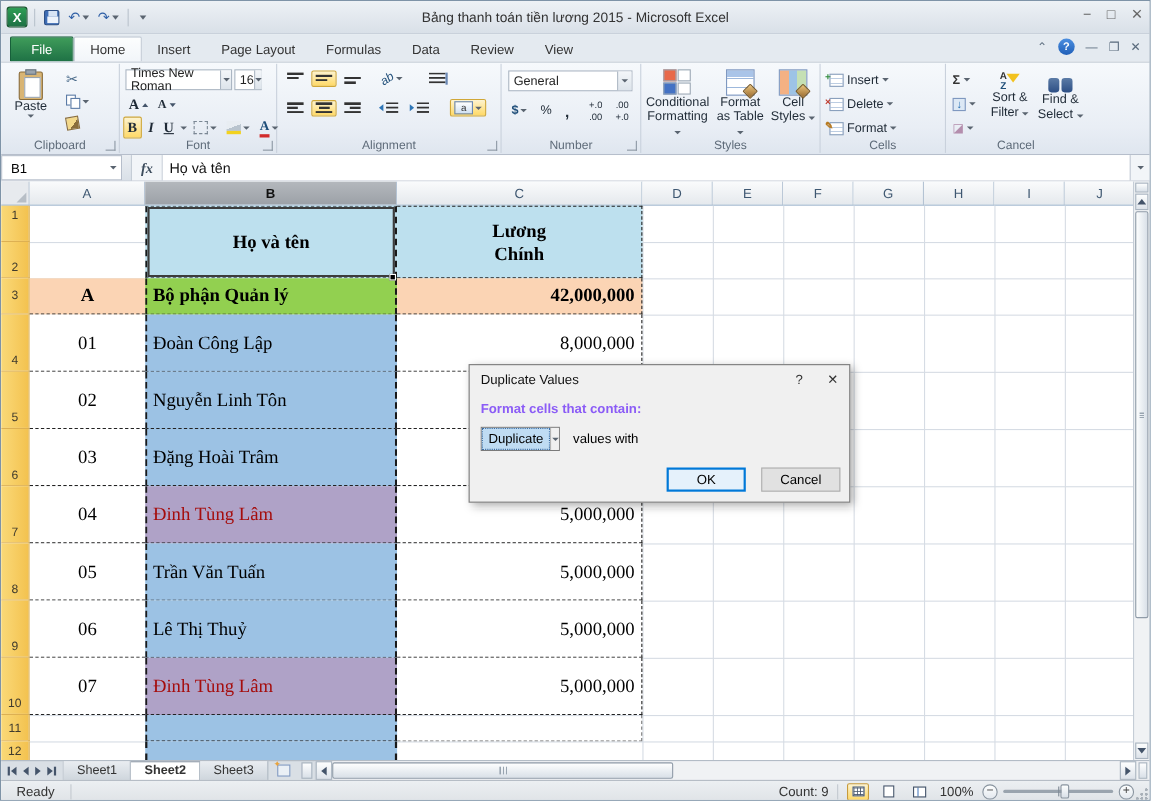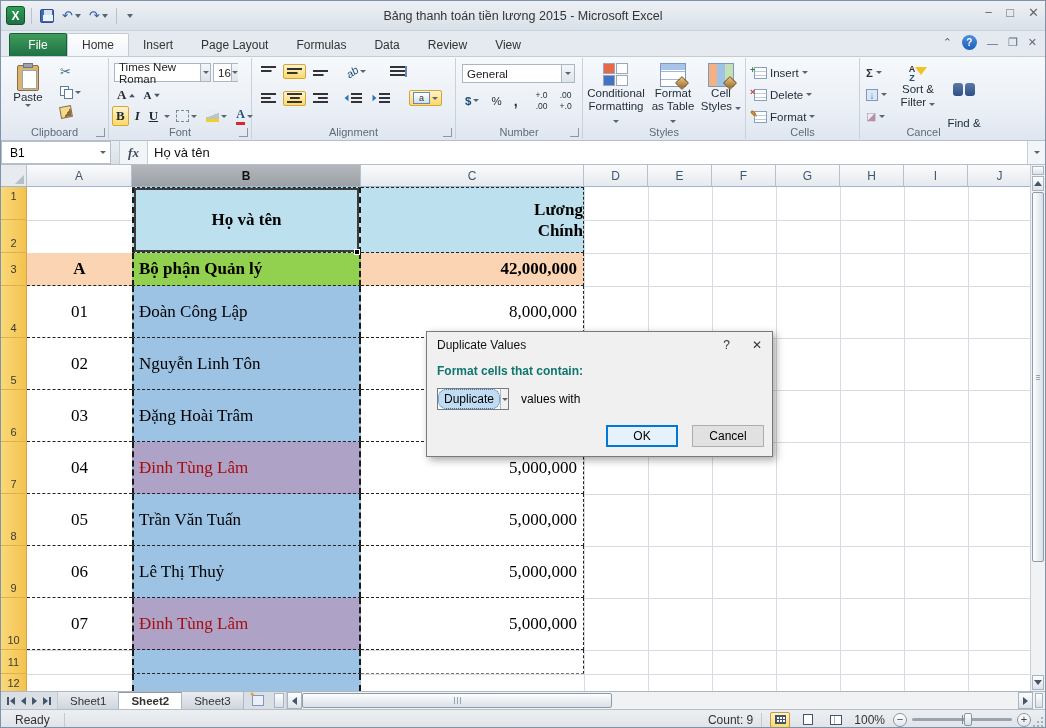--- a/index.html
+++ b/index.html
@@ -149,24 +149,24 @@
                 radial-gradient(circle at 6px 10px,#A8B0B8 1.2px,transparent 1.5px),
                 radial-gradient(circle at 10px 10px,#A8B0B8 1.2px,transparent 1.5px),
                 radial-gradient(circle at 6px 6px,#A8B0B8 1.2px,transparent 1.5px),
                 radial-gradient(circle at 10px 6px,#A8B0B8 1.2px,transparent 1.5px),
                 radial-gradient(circle at 10px 2px,#A8B0B8 1.2px,transparent 1.5px); }
 
   
   #dialog { position:absolute; left:425px; top:330px; width:347px; height:126px; background:#F0F0F0; border:1px solid #7a7a7a; box-shadow:3px 3px 8px rgba(0,0,0,.35); z-index:20; font-size:12px; }
   #dlg-title { height:26px; display:flex; align-items:center; padding:0 10px; color:#111; }
   #dlg-title .dlg-btns { margin-left:auto; display:flex; gap:22px; color:#333; font-size:12px; }
-  #dlg-prompt { font-weight:bold; padding:6px 10px 0 10px; color:#0f766e; }
+  #dlg-prompt { font-weight:bold; padding:6px 10px 0 10px; color:#8b5cf6; }
   #dlg-controls { position:absolute; left:10px; top:56px; right:8px; display:flex; align-items:center; }
   .dcombo { height:22px; border:1px solid #7A7A7A; background:#fff; display:flex; align-items:stretch; }
-  .dcombo .txt { display:flex; align-items:center; padding:0 5px;border-radius:8px; }
+  .dcombo .txt { display:flex; align-items:center; padding:0 5px; }
   .dcombo .da { width:17px; background:#F0F0F0; border-left:1px solid #B5B5B5; display:flex; align-items:center; justify-content:center; }
   #combo1 { width:72px; }
   #combo1 .txt { background:#BFDCF3; flex:1; border:1px dotted #3c6ea5; }
   #combo2 { width:187px; margin-left:10px; }
   #vw { padding:0 8px 0 12px; }
   #dlg-buttons { position:absolute; right:8px; bottom:9px; display:flex; gap:14px; }
   .dbtn { width:72px; height:22px; display:flex; align-items:center; justify-content:center; background:#E1E1E1; border:1px solid #ADADAD; }
   .dbtn.focus { background:#E5F1FB; border:2px solid #0078D7; }
 
   
@@ -452,21 +452,21 @@
       </div>
       <div class="big-btn" style="position:absolute;left:36px;top:4px;width:44px;">
         <span style="display:inline-flex;flex-direction:column;font-size:9px;font-weight:bold;line-height:1;color:#333;position:relative;padding-right:12px;">
           <span>A</span>
             <span style="color:#1F4E79;">Z</span>
           <span style="position:absolute;right:0;top:2px;width:0;height:0;border-left:6px solid transparent;border-right:6px solid transparent;border-top:8px solid #F2C21F;"></span>
         </span>
         <span>Sort &amp;</span>
           <span><span>Filter</span> <span class="arr" style="display:inline-block;"></span></span>
       </div>
-      <div class="big-btn" style="position:absolute;left:82px;top:20px;width:44px;gap:20px;">
+      <div class="big-btn" style="position:absolute;left:82px;top:8px;width:44px;">
         <span style="display:inline-block;width:22px;height:16px;position:relative;">
           <span style="position:absolute;left:0;top:2px;width:10px;height:13px;background:linear-gradient(#5B7BA6,#2d4f85);border-radius:3px;"></span>
           <span style="position:absolute;right:0;top:2px;width:10px;height:13px;background:linear-gradient(#5B7BA6,#2d4f85);border-radius:3px;"></span>
         </span>
         <span>Find &amp;</span>
           <span><span>Select</span> <span class="arr" style="display:inline-block;"></span></span>
       </div>
       <div class="grp-label">Cancel</div>
     </div>
   </div>
@@ -524,21 +524,21 @@
     <div class="rn row5 botnum">5</div>
     <div class="rn row6 botnum">6</div>
     <div class="rn row7 botnum">7</div>
     <div class="rn row8 botnum">8</div>
     <div class="rn row9 botnum">9</div>
     <div class="rn row10 botnum">10</div>
     <div class="rn row11 ctr">11</div>
     <div class="rn row12 ctr">12</div>
 
     <div class="cell cb rowA hdrblue active-cell" style="justify-content:center;padding-left:0;">Họ và tên</div>
-    <div class="cell cc rowA hdrblue two-line" style="padding-right:0;align-items:flex-end;">
+    <div class="cell cc rowA hdrblue two-line" style="padding-right:0;align-items:center;">
       <span>Lương</span>
         <span>Chính</span>
     </div>
     <div id="fill-handle"></div>
 
     <div class="cell ca row3 peach">A</div>
     <div class="cell cb row3 green">Bộ phận Quản lý</div>
     <div class="cell cc row3 peach">42,000,000</div>
 
     <div class="cell ca row4">01</div>

